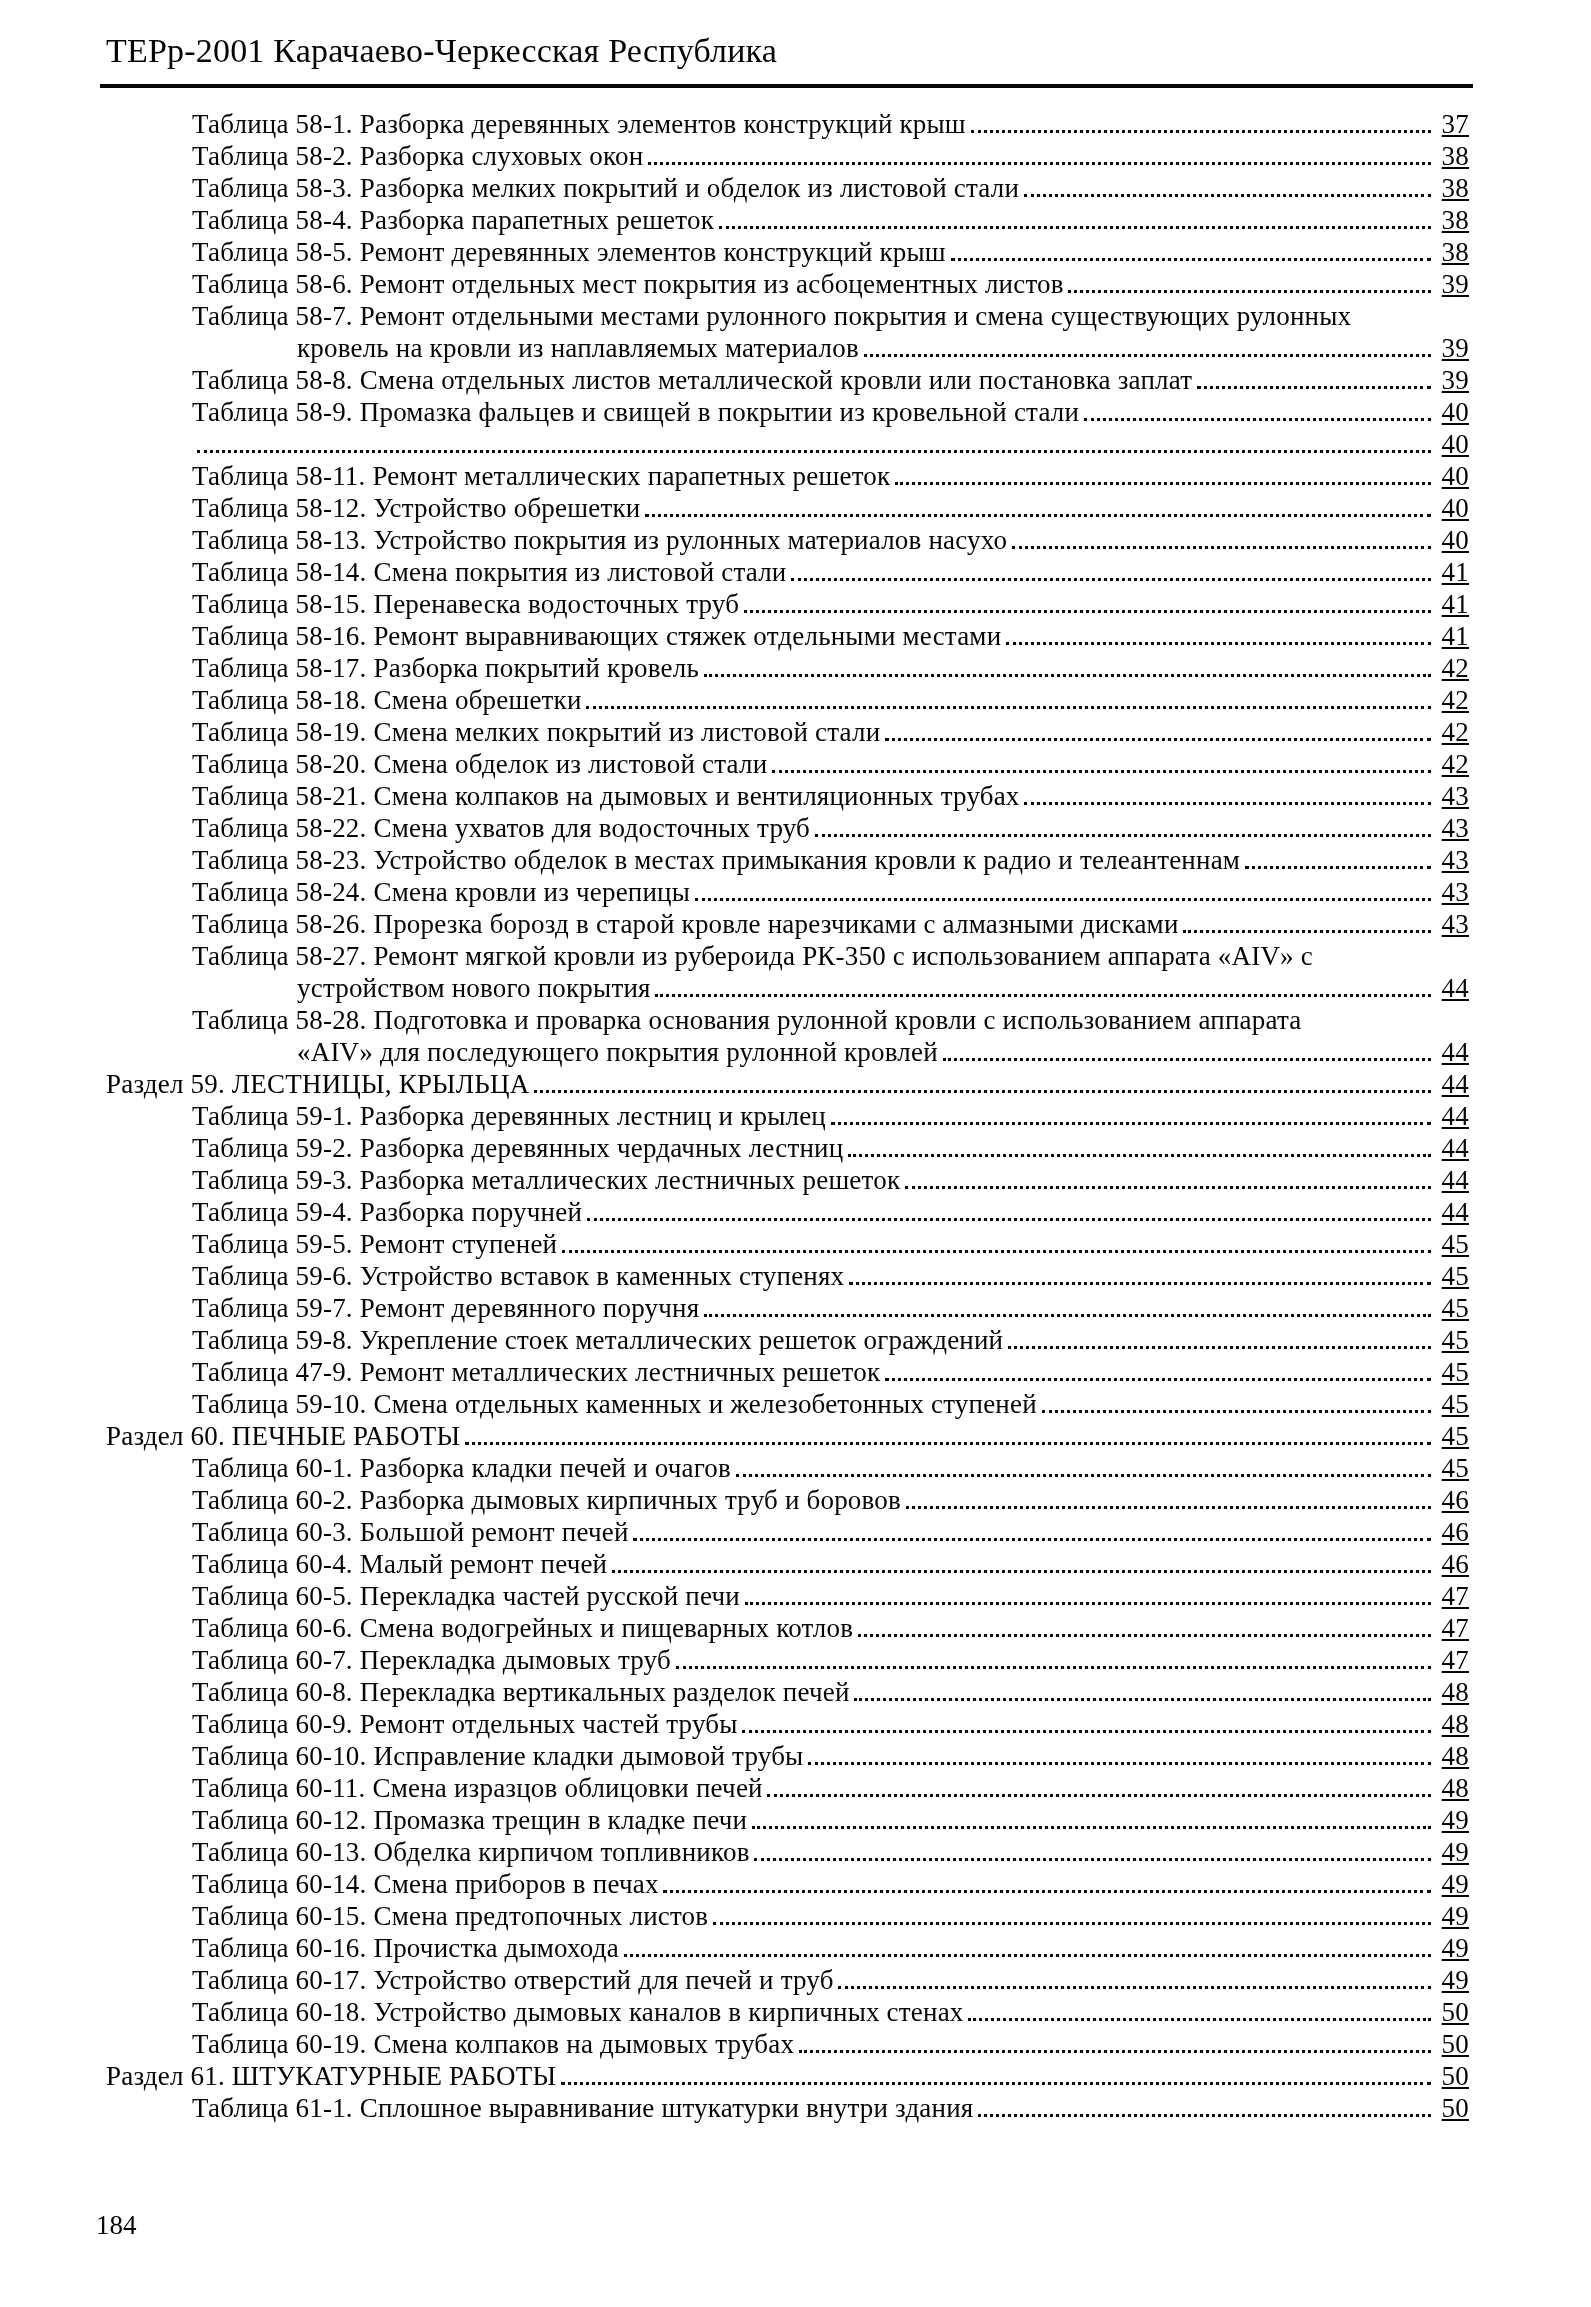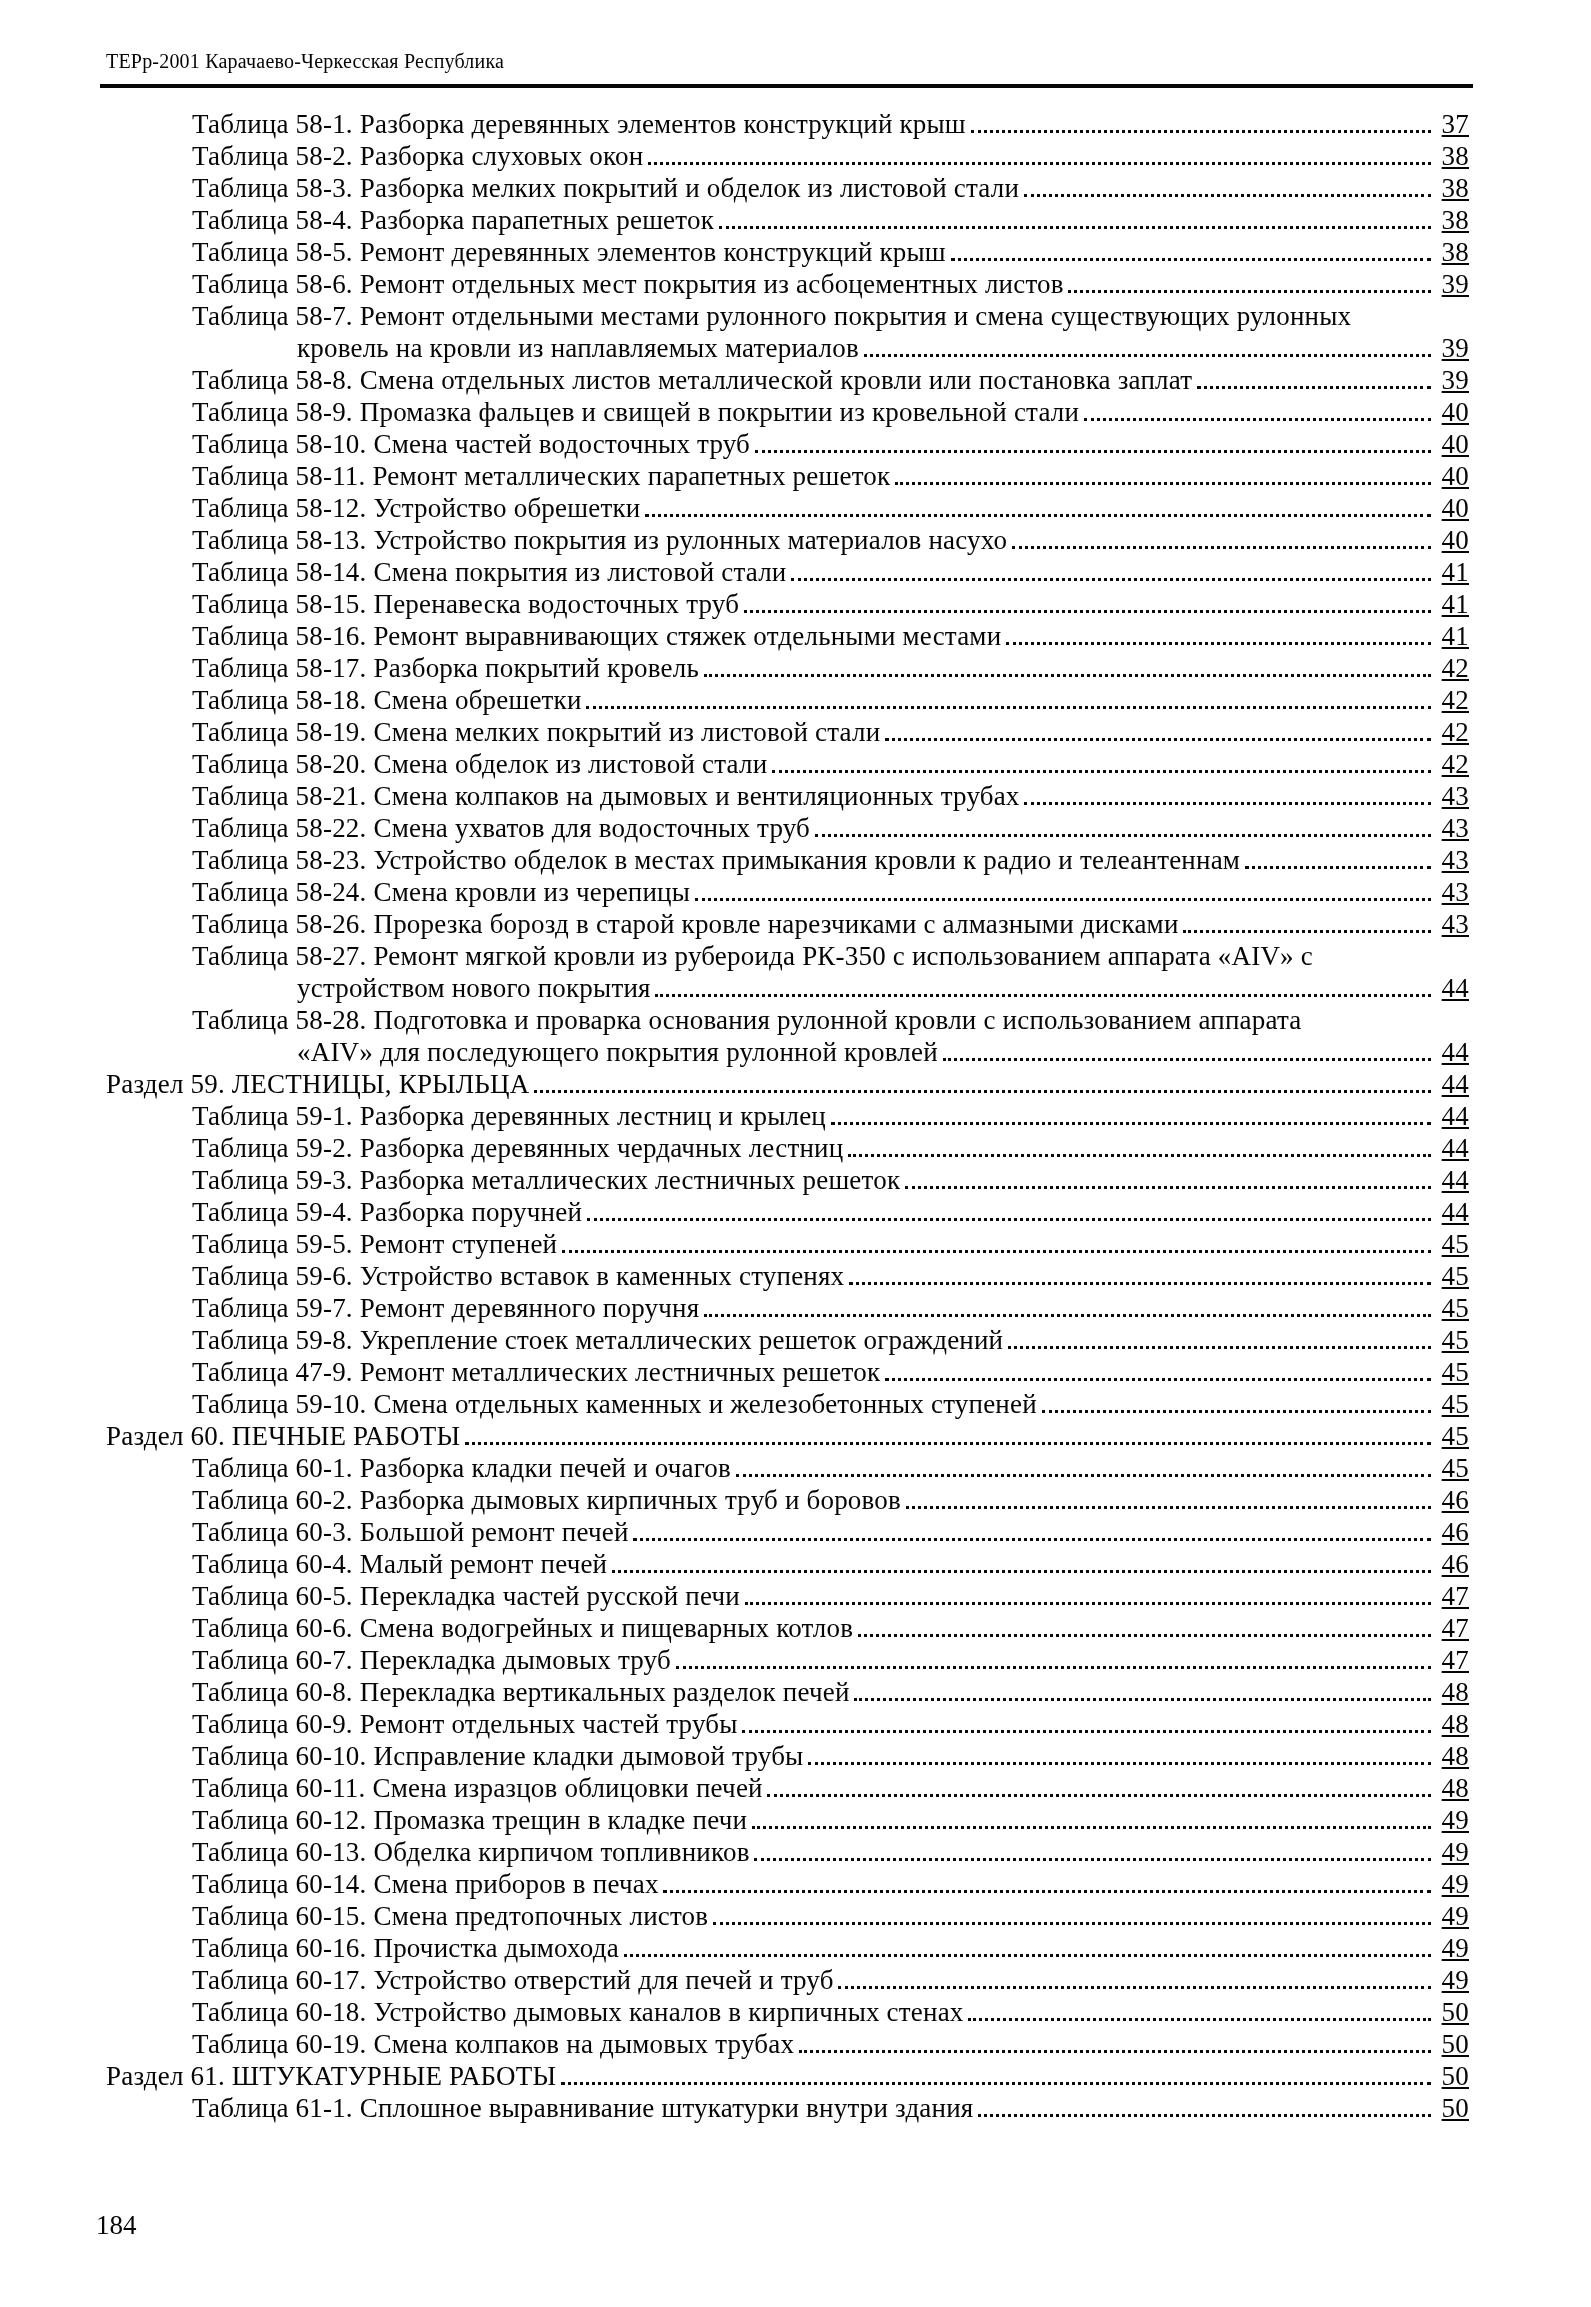--- a/index.html
+++ b/index.html
@@ -21,23 +21,23 @@
     position: absolute;
     left: 100px;
     top: 0;
     width: 1373px;
     height: 84px;
     border-bottom: 4px solid #070707;
     display: flex;
     align-items: flex-end;
   }
   .doc-title {
-    font-size: 20px;
+    font-size: 34px;
     line-height: 31px;
-    padding: 0 0 7px 6px;
+    padding: 0 0 18px 6px;
     letter-spacing: 0.2px;
     white-space: nowrap;
   }
   .toc {
     position: absolute;
     left: 106px;
     top: 108px;
     width: 1363px;
   }
   .toc-row {
@@ -130,21 +130,20 @@
       <span class="toc-text">Таблица 58-8. Смена отдельных листов металлической кровли или постановка заплат</span>
       <span class="toc-dots"></span>
       <span class="toc-page">39</span>
     </div>
       <div class="toc-row indent-1">
       <span class="toc-text">Таблица 58-9. Промазка фальцев и свищей в покрытии из кровельной стали</span>
       <span class="toc-dots"></span>
       <span class="toc-page">40</span>
     </div>
       <div class="toc-row indent-1">
-      <span class="toc-text">Таблица 58-10. Смена частей водосточных труб</span>
       <span class="toc-dots"></span>
       <span class="toc-page">40</span>
     </div>
       <div class="toc-row indent-1">
       <span class="toc-text">Таблица 58-11. Ремонт металлических парапетных решеток</span>
       <span class="toc-dots"></span>
       <span class="toc-page">40</span>
     </div>
       <div class="toc-row indent-1">
       <span class="toc-text">Таблица 58-12. Устройство обрешетки</span>

